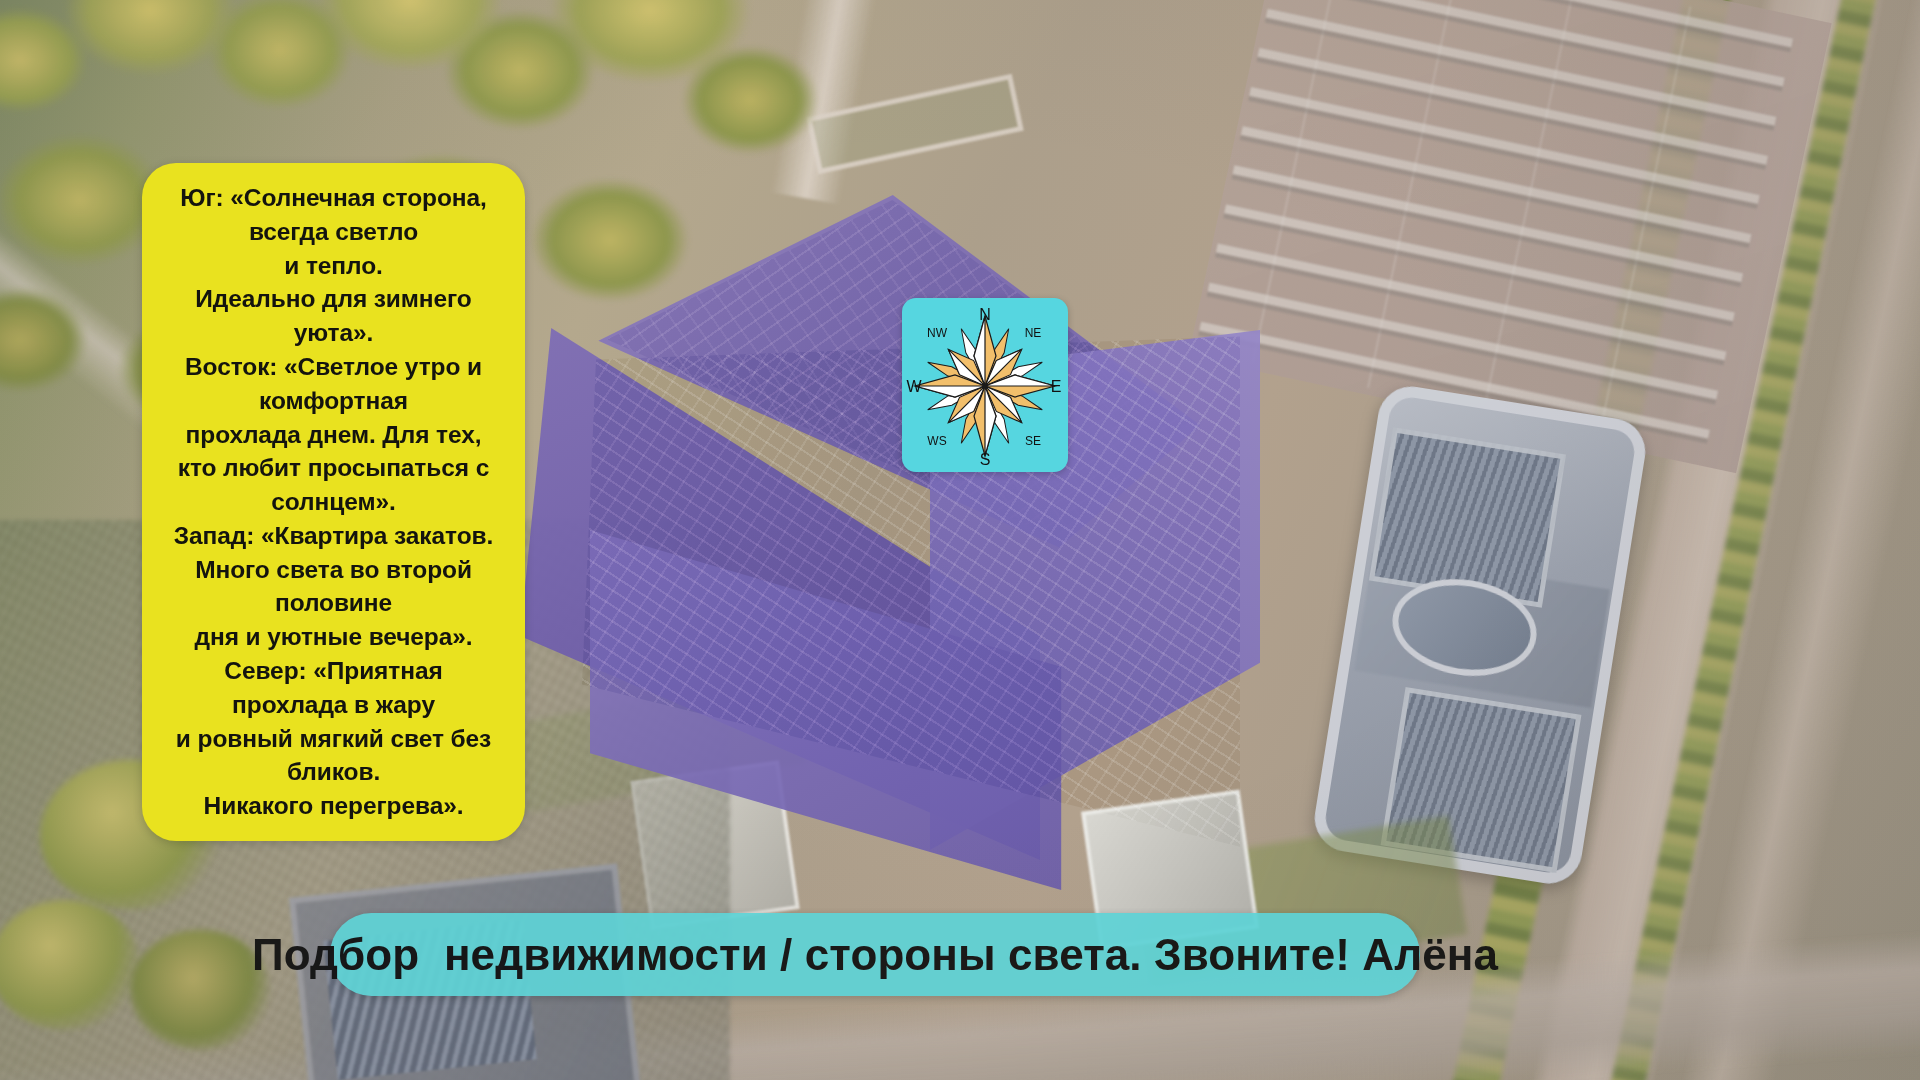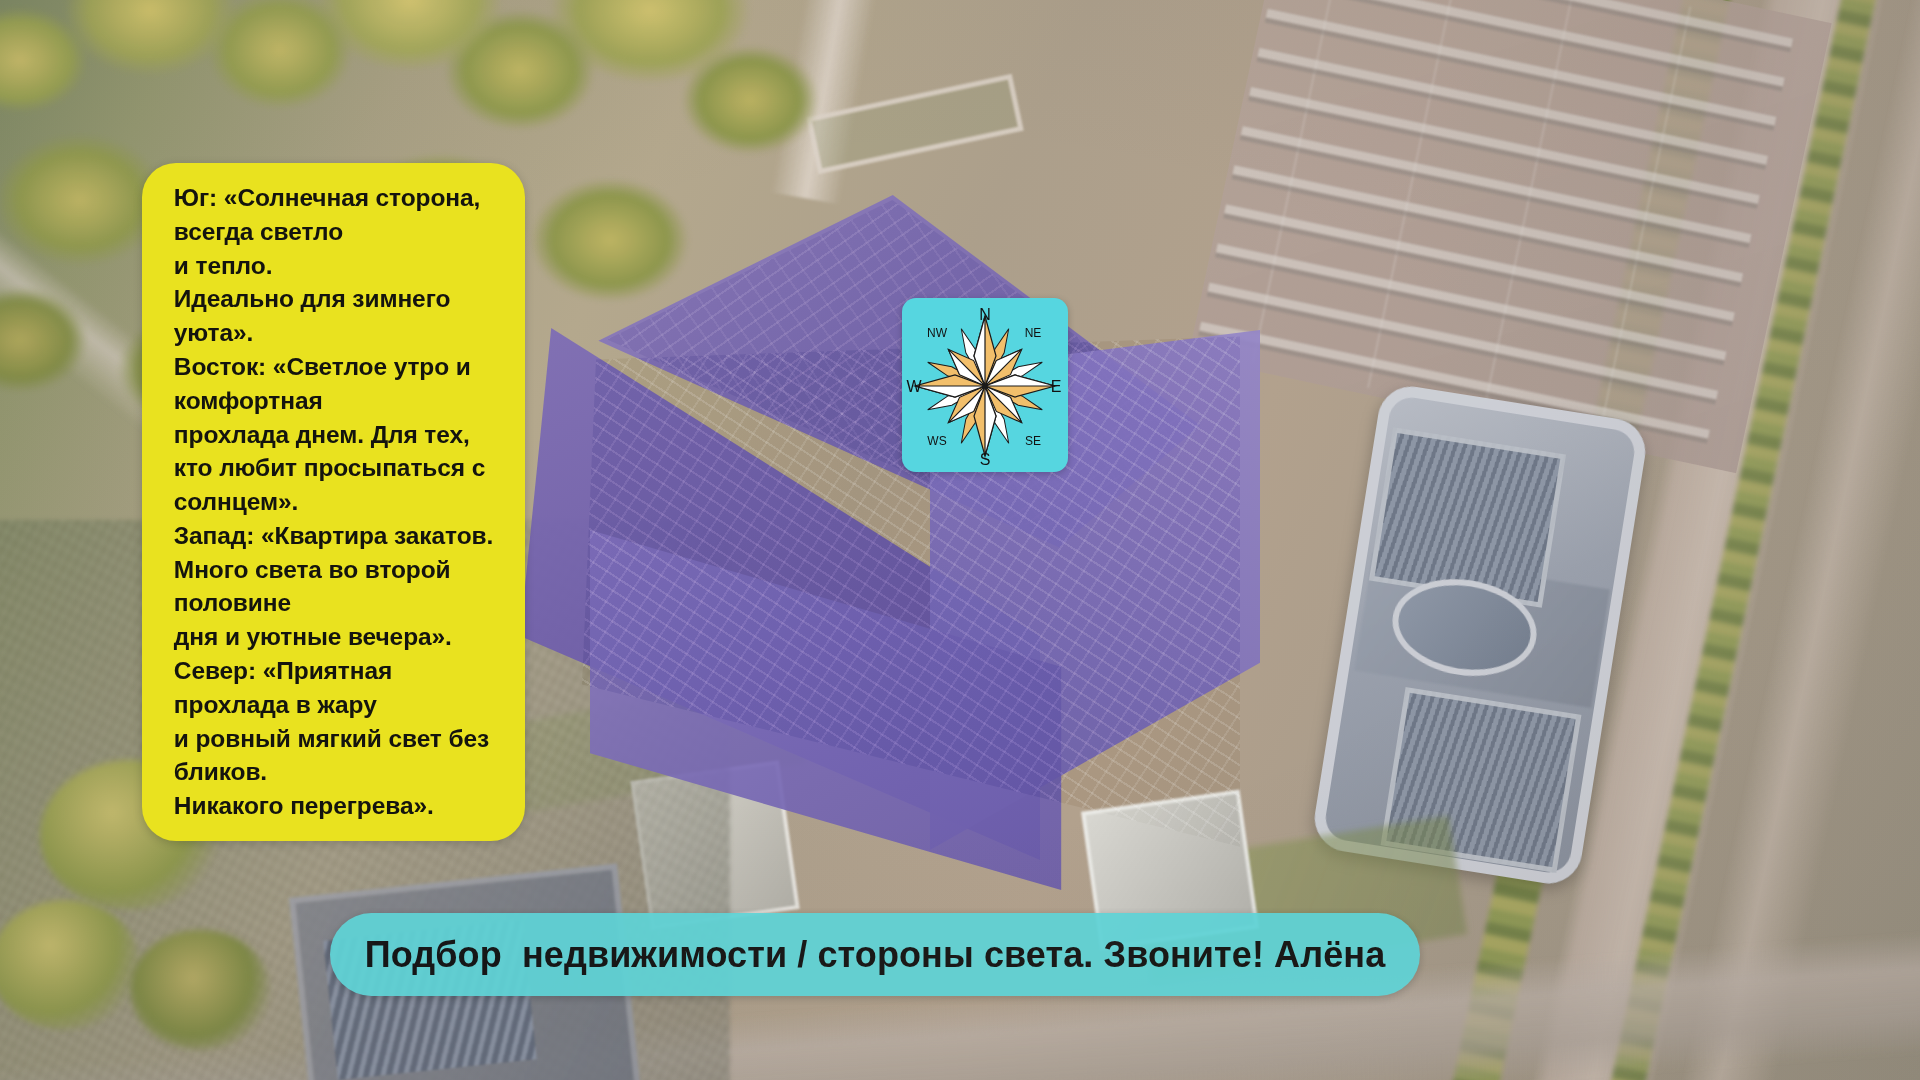--- a/index.html
+++ b/index.html
@@ -317,20 +317,21 @@
     border-radius:34px;
     display:flex; align-items:center; justify-content:center;
     box-shadow:0 2px 10px rgba(0,0,0,0.18);
   }
   .yellow-card-text {
     color:#14140e;
     font-family:"Liberation Sans", sans-serif;
     font-weight:bold;
     font-size:24.5px;
     line-height:1.38;
+    text-align:center;
     padding:0 8px;
     white-space:pre-line;
     letter-spacing:-0.1px;
   }
 
   
   .compass-card {
     position:absolute;
     left:902px; top:298px;
     width:166px; height:174px;
@@ -348,21 +349,21 @@
     background:#5fd3d6;
     border-radius:42px;
     display:flex; align-items:center; justify-content:center;
     box-shadow:0 2px 9px rgba(0,0,0,0.20);
     opacity:0.93;
   }
   .banner-text {
     color:#101010;
     font-family:"Liberation Sans", sans-serif;
     font-weight:bold;
-    font-size:36px;
+    font-size:44px;
     letter-spacing:0.1px;
     white-space:pre;
   }
 
   
   .photo-soft { position:absolute; inset:0; pointer-events:none;
     background:radial-gradient(ellipse at 50% 45%, rgba(255,255,255,0.0) 40%, rgba(90,80,70,0.12) 100%); }
 </style>
 </head>
 <body>

